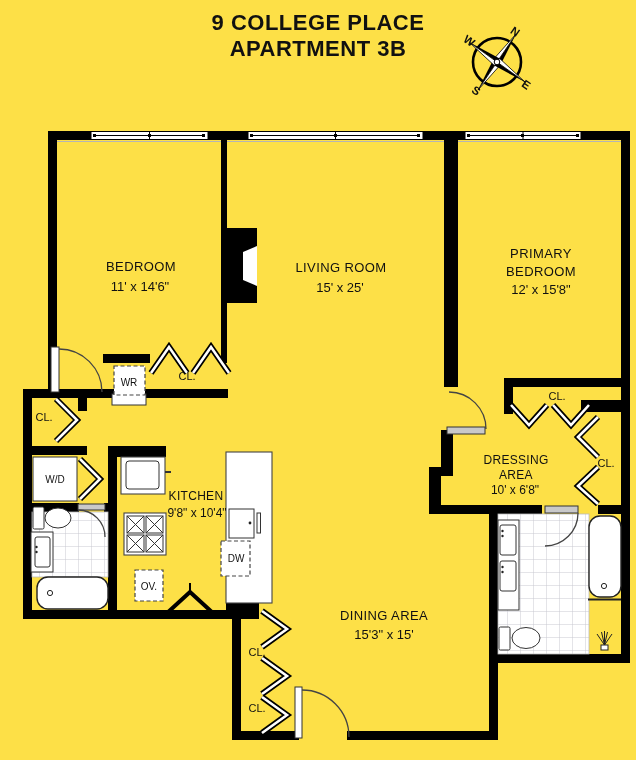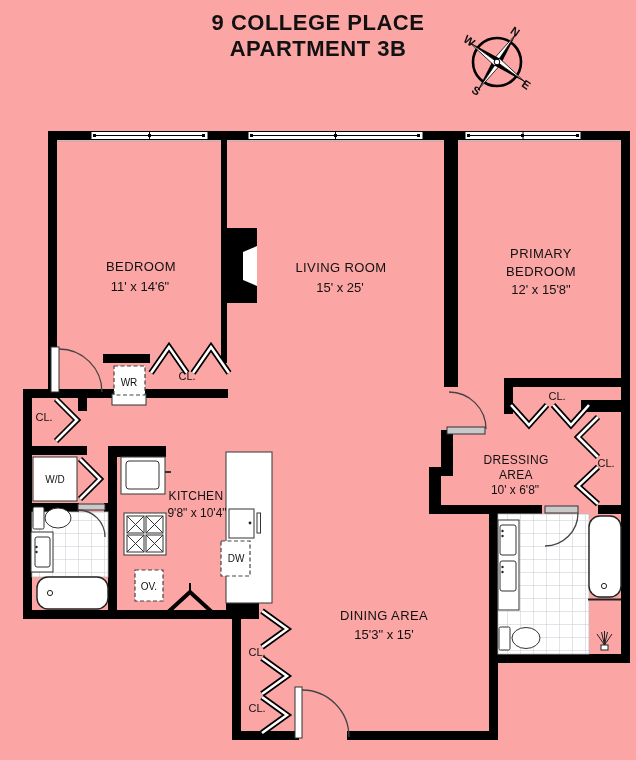--- a/index.html
+++ b/index.html
@@ -1,16 +1,16 @@
 <!DOCTYPE html>
 <html><head>
 <meta charset="utf-8">
 <style>
   html,body{margin:0;padding:0;background:#ffffff;}
-  .stage{position:relative;width:636px;height:760px;background:#fca5a5;overflow:hidden;}
+  .stage{position:relative;width:636px;height:760px;background:#fde047;overflow:hidden;}
   svg{position:absolute;left:0;top:0;}
   text{font-family:"Liberation Sans","DejaVu Sans",sans-serif;fill:#111;}
   .room-name{font-size:13px;letter-spacing:.4px;}
   .room-dims{font-size:13px;}
   .room-name-sm{font-size:12px;letter-spacing:.3px;}
   .room-dims-sm{font-size:12px;}
   .cl{font-size:11px;}
   .appl{font-size:10px;}
   .title-line{font-size:22px;font-weight:bold;letter-spacing:.5px;}
   .compass-letter{font-size:11.5px;font-weight:bold;}

